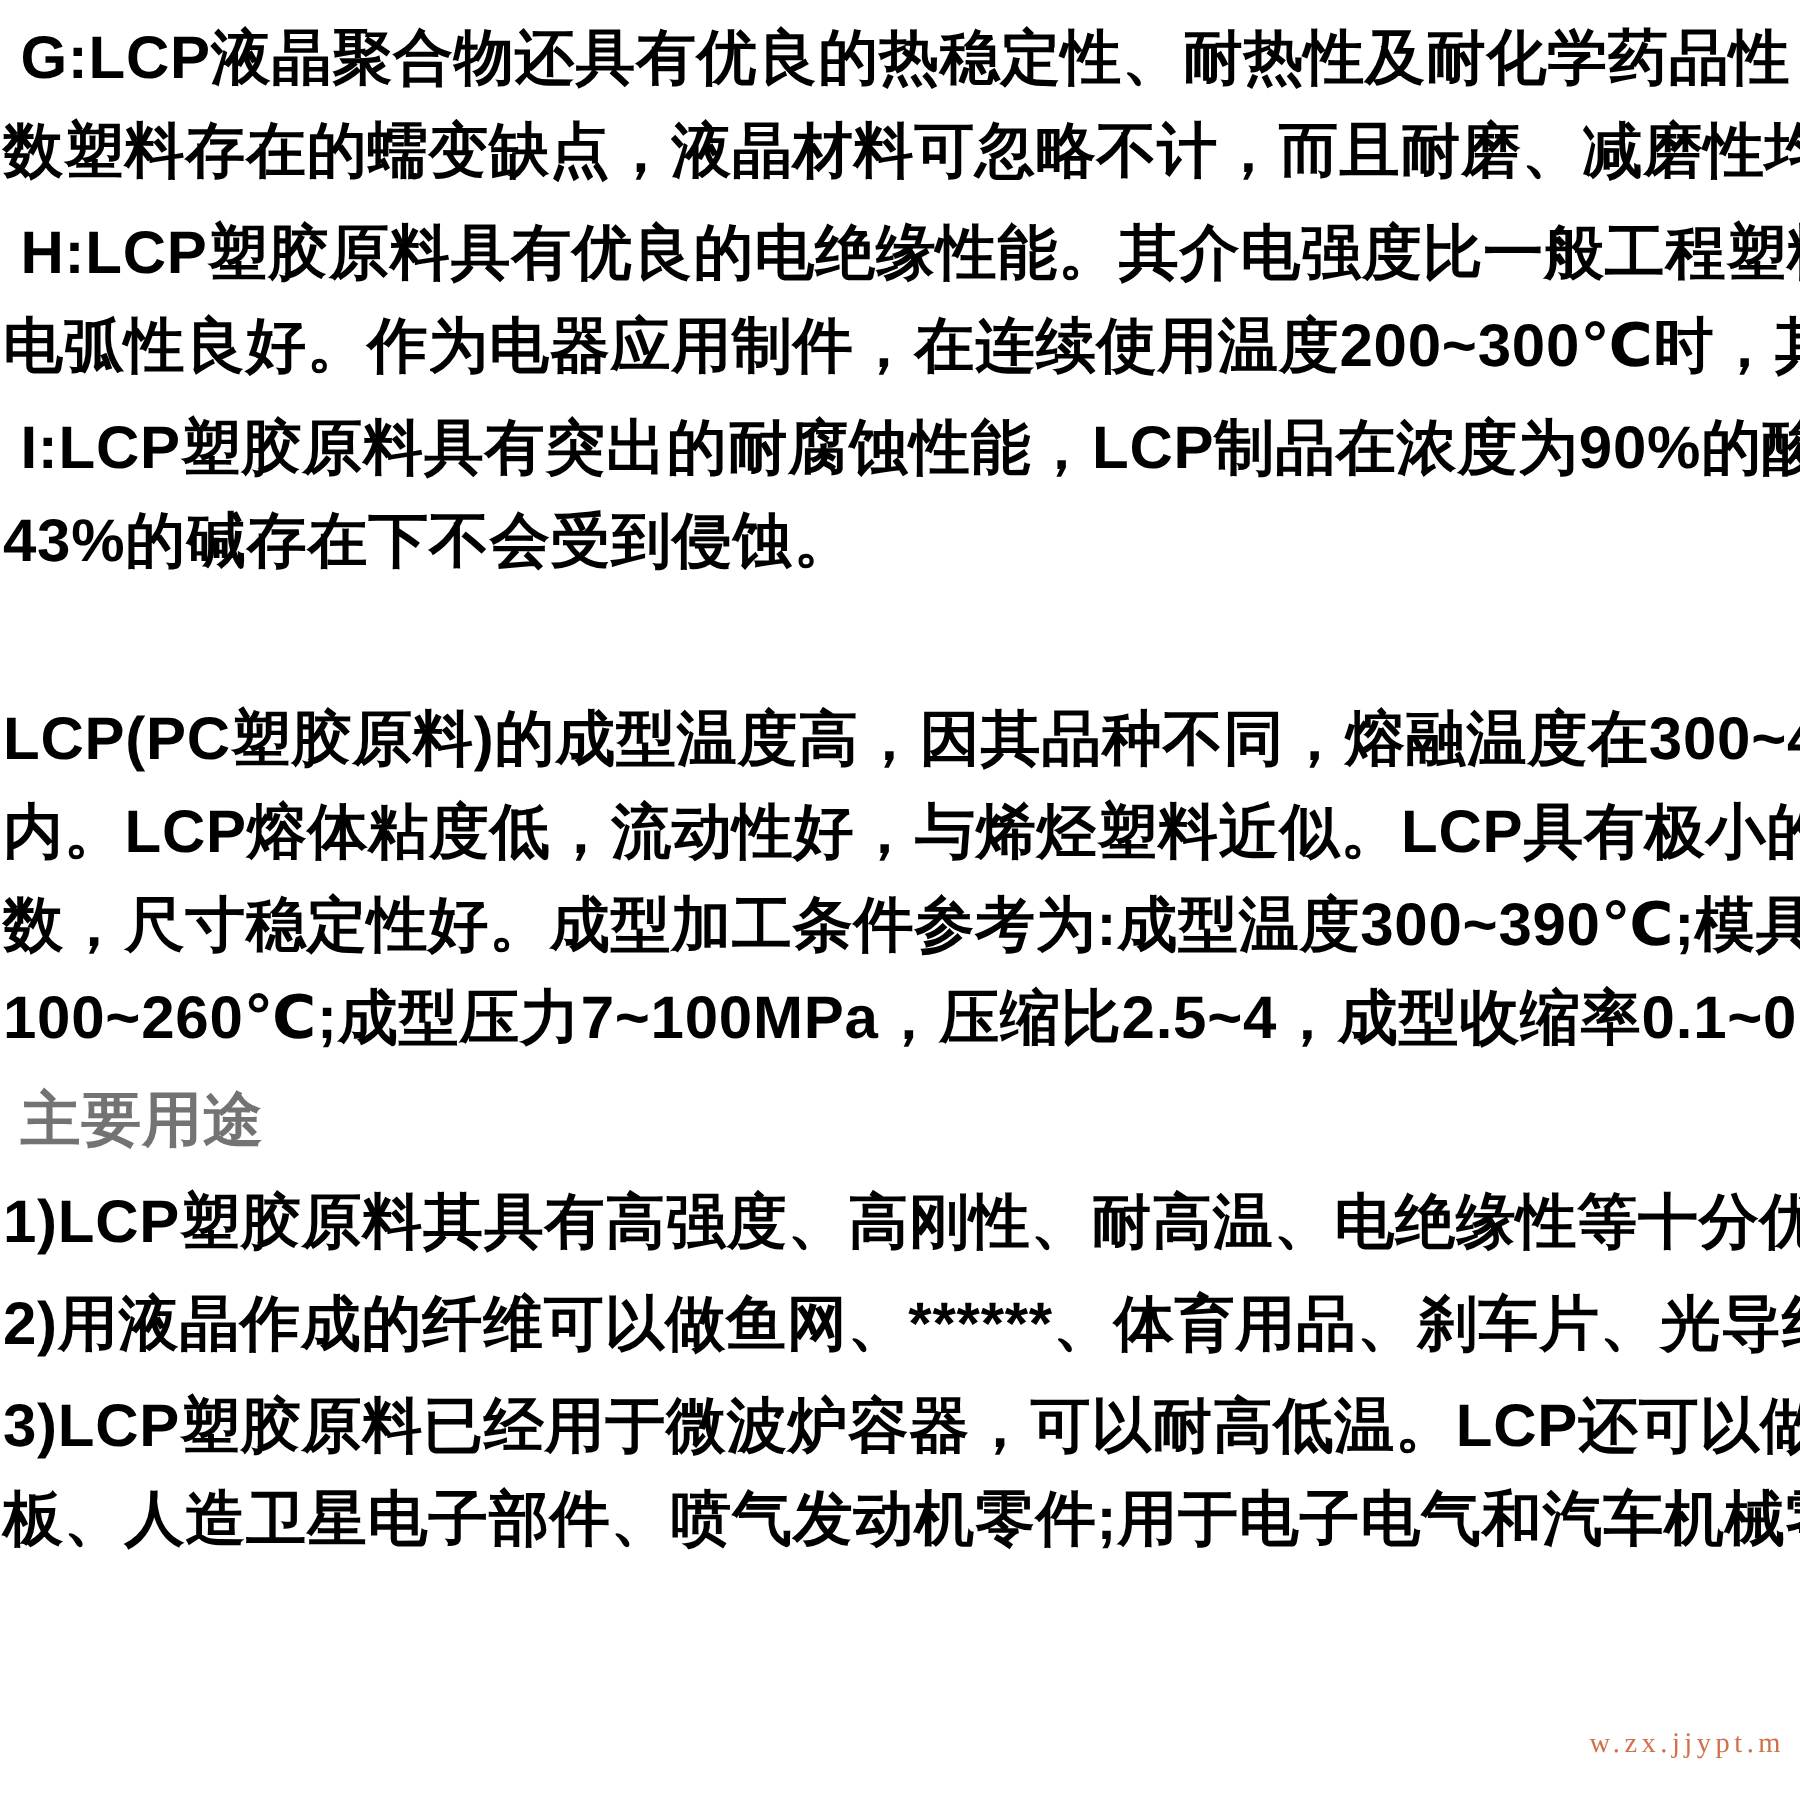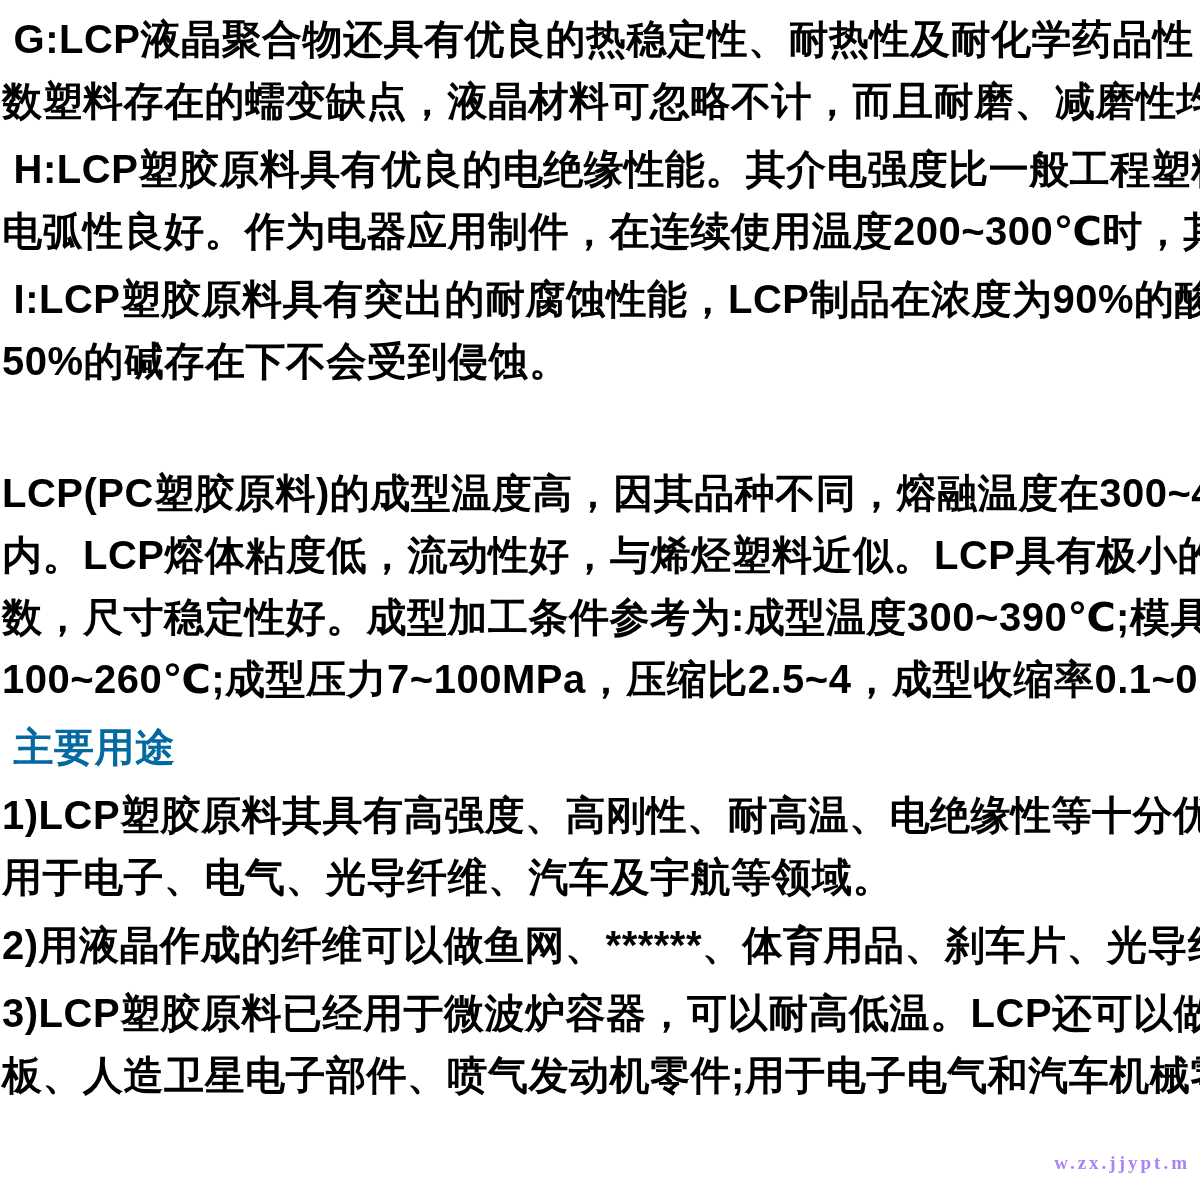--- a/index.html
+++ b/index.html
@@ -30,30 +30,30 @@
   }
   .line {
     font-size: 40px;
     line-height: 62px;
     font-weight: 700;
     white-space: pre;
     letter-spacing: 0.5px;
     color: #000000;
   }
   .para.heading .line {
-    color: #0369a1;
+    color: #737373;
   }
   .watermark {
     position: absolute;
     right: 10px;
     bottom: 26px;
     font-size: 19px;
-    font-weight: 700;
+    font-weight: 400;
     letter-spacing: 3px;
-    color: #8b5cf6;
+    color: #c2410c;
     opacity: 0.75;
     font-family: "Liberation Serif", "DejaVu Serif", serif;
     pointer-events: none;
   }
 </style>
 </head>
 <body>
 
 <div class="page">
   <div class="doc">
@@ -61,35 +61,34 @@
         <div class="para body">
           <div class="line"> G:LCP液晶聚合物还具有优良的热稳定性、耐热性及耐化学药品性，对大多</div>
           <div class="line">数塑料存在的蠕变缺点，液晶材料可忽略不计，而且耐磨、减磨性均优异。</div>
         </div>
         <div class="para body">
           <div class="line"> H:LCP塑胶原料具有优良的电绝缘性能。其介电强度比一般工程塑料高，耐</div>
           <div class="line">电弧性良好。作为电器应用制件，在连续使用温度200~300℃时，其电性能</div>
         </div>
         <div class="para body">
           <div class="line"> I:LCP塑胶原料具有突出的耐腐蚀性能，LCP制品在浓度为90%的酸及浓度为</div>
-          <div class="line">50%的碱存在下不会受到侵蚀。</div>
+          <div class="line">43%的碱存在下不会受到侵蚀。</div>
         </div>
         <div class="para spacer"></div>
         <div class="para body">
           <div class="line">LCP(PC塑胶原料)的成型温度高，因其品种不同，熔融温度在300~425℃范围</div>
           <div class="line">内。LCP熔体粘度低，流动性好，与烯烃塑料近似。LCP具有极小的线膨胀系</div>
           <div class="line">数，尺寸稳定性好。成型加工条件参考为:成型温度300~390℃;模具温度</div>
           <div class="line">100~260℃;成型压力7~100MPa，压缩比2.5~4，成型收缩率0.1~0.6。</div>
         </div>
         <div class="para heading">
           <div class="line"> 主要用途</div>
         </div>
         <div class="para body">
           <div class="line">1)LCP塑胶原料其具有高强度、高刚性、耐高温、电绝缘性等十分优良，被</div>
-          <div class="line">用于电子、电气、光导纤维、汽车及宇航等领域。</div>
         </div>
         <div class="para body">
           <div class="line">2)用液晶作成的纤维可以做鱼网、******、体育用品、刹车片、光导纤维几</div>
         </div>
         <div class="para body">
           <div class="line">3)LCP塑胶原料已经用于微波炉容器，可以耐高低温。LCP还可以做印刷电路</div>
           <div class="line">板、人造卫星电子部件、喷气发动机零件;用于电子电气和汽车机械零件或</div>
         </div>
       </div>
   </div>

